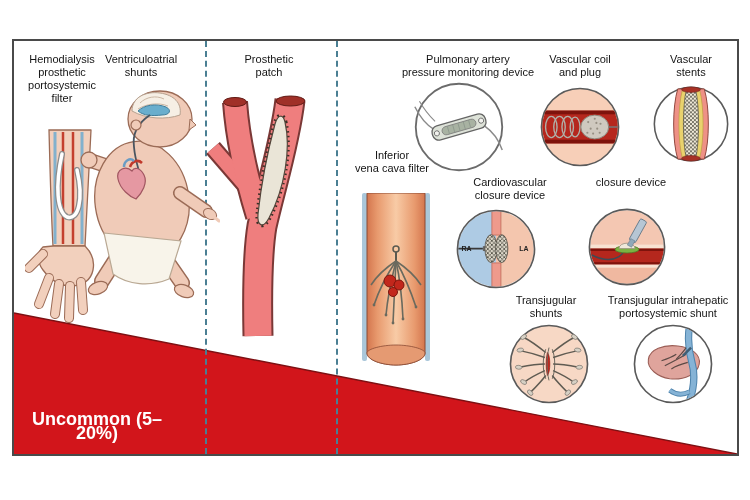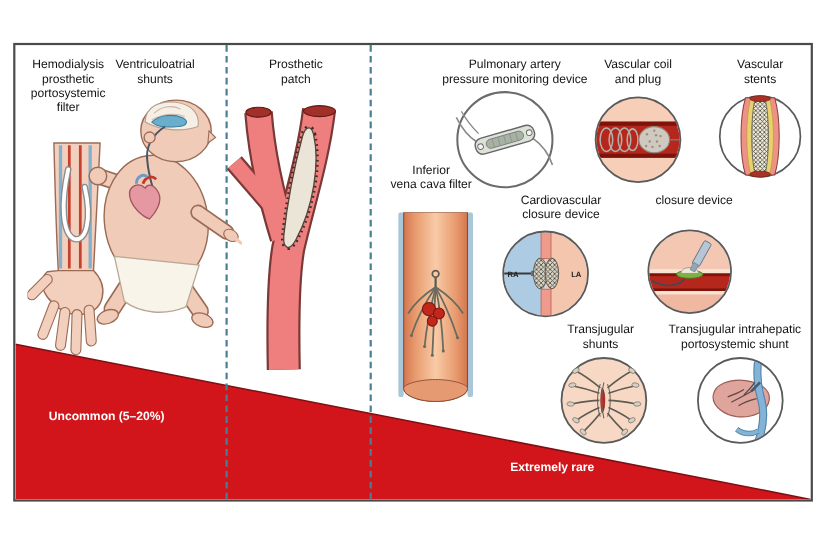--- a/index.html
+++ b/index.html
@@ -4,21 +4,21 @@
 <style>
   html,body{margin:0;padding:0;background:#fff;}
   .canvas{position:relative;width:750px;height:500px;background:#fff;overflow:hidden;
           font-family:"Liberation Sans",sans-serif;text-decoration:underline;}
   .frame{position:absolute;left:12px;top:39px;width:727px;height:417px;
          border:2px solid #4a4a4a;background:#fff;box-sizing:border-box;}
   .inner{position:absolute;left:0;top:0;width:723px;height:413px;overflow:hidden;}
   .wedge-svg{position:absolute;left:0;top:0;}
   .divider{position:absolute;top:0;height:413px;width:0;border-left:2px dashed #4a7f93;}
   .lbl{position:absolute;font-size:11px;line-height:13px;color:#141414;text-align:center;}
-  .badge{position:absolute;color:#fff;font-weight:bold;font-size:11px;line-height:14px;text-align:center;}
+  .badge{position:absolute;color:#fff;font-weight:bold;font-size:18px;line-height:14px;text-align:center;margin-top:40px;}
   .title{position:absolute;color:#fff;font-weight:bold;font-size:20px;}
   .illus{position:absolute;}
   svg{display:block;}
 </style>
 </head>
 <body>
 
 <svg width="0" height="0" style="position:absolute">
   <defs>
     <pattern id="meshP" width="5" height="5" patternUnits="userSpaceOnUse">

